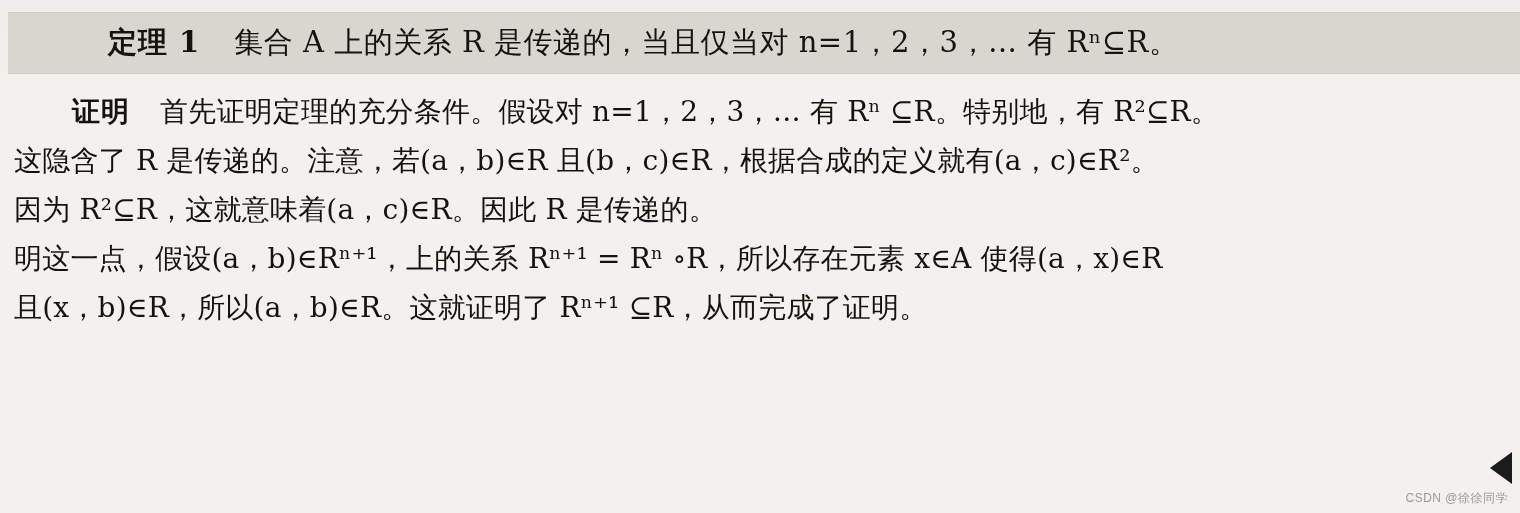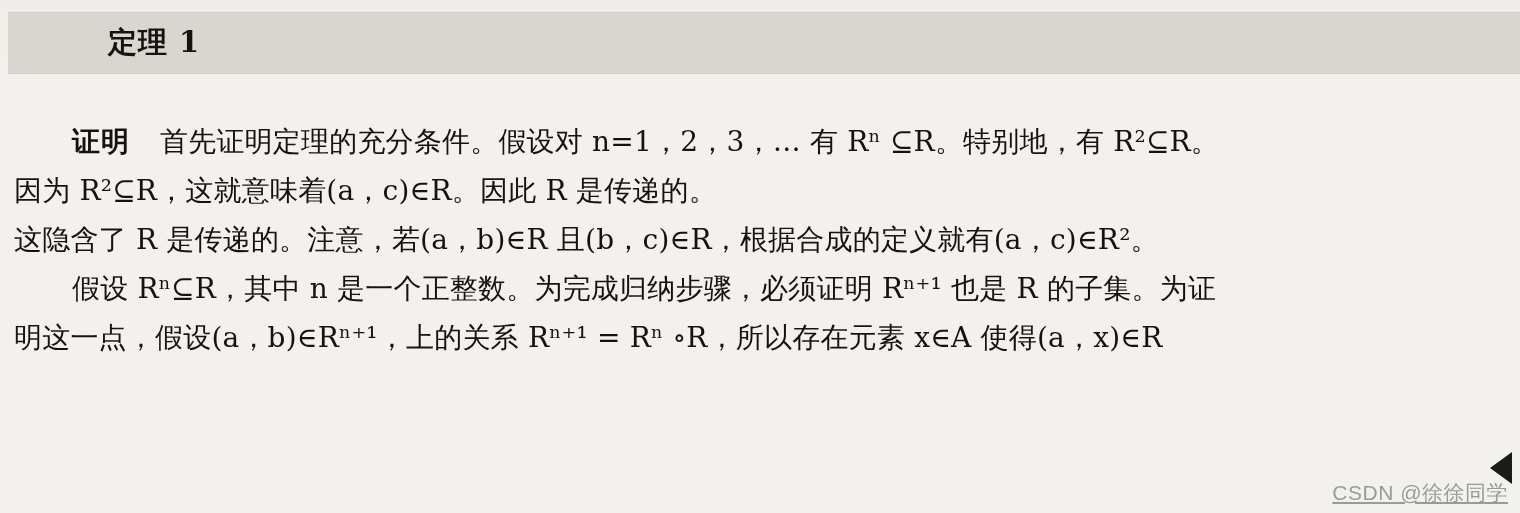--- a/index.html
+++ b/index.html
@@ -47,21 +47,20 @@
     font-size: 29px;
     margin-left: 34px;
     white-space: nowrap;
     letter-spacing: 0.5px;
   }
   .body-block {
     position: absolute;
     left: 14px;
     top: 88px;
     width: 1496px;
-    margin-top: 30px;
   }
   p.para {
     margin: 0 0 2px 0;
     font-size: 28px;
     line-height: 47px;
     letter-spacing: 0.2px;
     white-space: nowrap;
   }
   p.para.indent {
     text-indent: 58px;
@@ -69,69 +68,69 @@
   .proof-label {
     font-weight: bold;
     letter-spacing: 1px;
   }
   .gap { display: inline-block; width: 30px; }
   .watermark {
     position: absolute;
     right: 12px;
     bottom: 6px;
     font-family: "Liberation Sans", sans-serif;
-    font-size: 21px;
+    font-size: 12px;
     color: #9a9a9a;
     letter-spacing: 0.5px;
-    text-decoration: underline;
   }
   .corner-mark {
     position: absolute;
     right: 8px;
     top: 452px;
     width: 0;
     height: 0;
     border-top: 16px solid transparent;
     border-bottom: 16px solid transparent;
     border-right: 22px solid #1b1b1b;
   }
 </style>
 </head>
 <body>
 
 <div class="page">
 
   <div class="theorem-bar">
     <span class="theorem-label">定理 1</span>
+    <span class="theorem-text">集合 A 上的关系 R 是传递的，当且仅当对 n=1，2，3，… 有 Rⁿ⊆R。</span>
   </div>
 
   <div class="body-block">
 
     <p class="para indent">
       <span class="proof-label">证明</span><span class="gap"></span><span>首先证明定理的充分条件。假设对 n=1，2，3，… 有 Rⁿ ⊆R。特别地，有 R²⊆R。</span>
     </p>
 
     <p class="para">
+      <span>这隐含了 R 是传递的。注意，若(a，b)∈R 且(b，c)∈R，根据合成的定义就有(a，c)∈R²。</span>
+    </p>
+
+    <p class="para">
       <span>因为 R²⊆R，这就意味着(a，c)∈R。因此 R 是传递的。</span>
     </p>
 
-    <p class="para">
-      <span>这隐含了 R 是传递的。注意，若(a，b)∈R 且(b，c)∈R，根据合成的定义就有(a，c)∈R²。</span>
-    </p>
 
-
-    <p class="para indent">
-      <span>假设 Rⁿ⊆R，其中 n 是一个正整数。为完成归纳步骤，必须证明 Rⁿ⁺¹ 也是 R 的子集。为证</span>
-    </p>
 
     <p class="para">
       <span>明这一点，假设(a，b)∈Rⁿ⁺¹，上的关系 Rⁿ⁺¹ = Rⁿ ∘R，所以存在元素 x∈A 使得(a，x)∈R</span>
     </p>
 
 
+    <p class="para">
+      <span>且(x，b)∈R，所以(a，b)∈R。这就证明了 Rⁿ⁺¹ ⊆R，从而完成了证明。</span>
+    </p>
 
   </div>
 
   <div class="corner-mark"></div>
 
   <div class="watermark">CSDN @徐徐同学</div>
 
 </div>
 
 </body></html>

